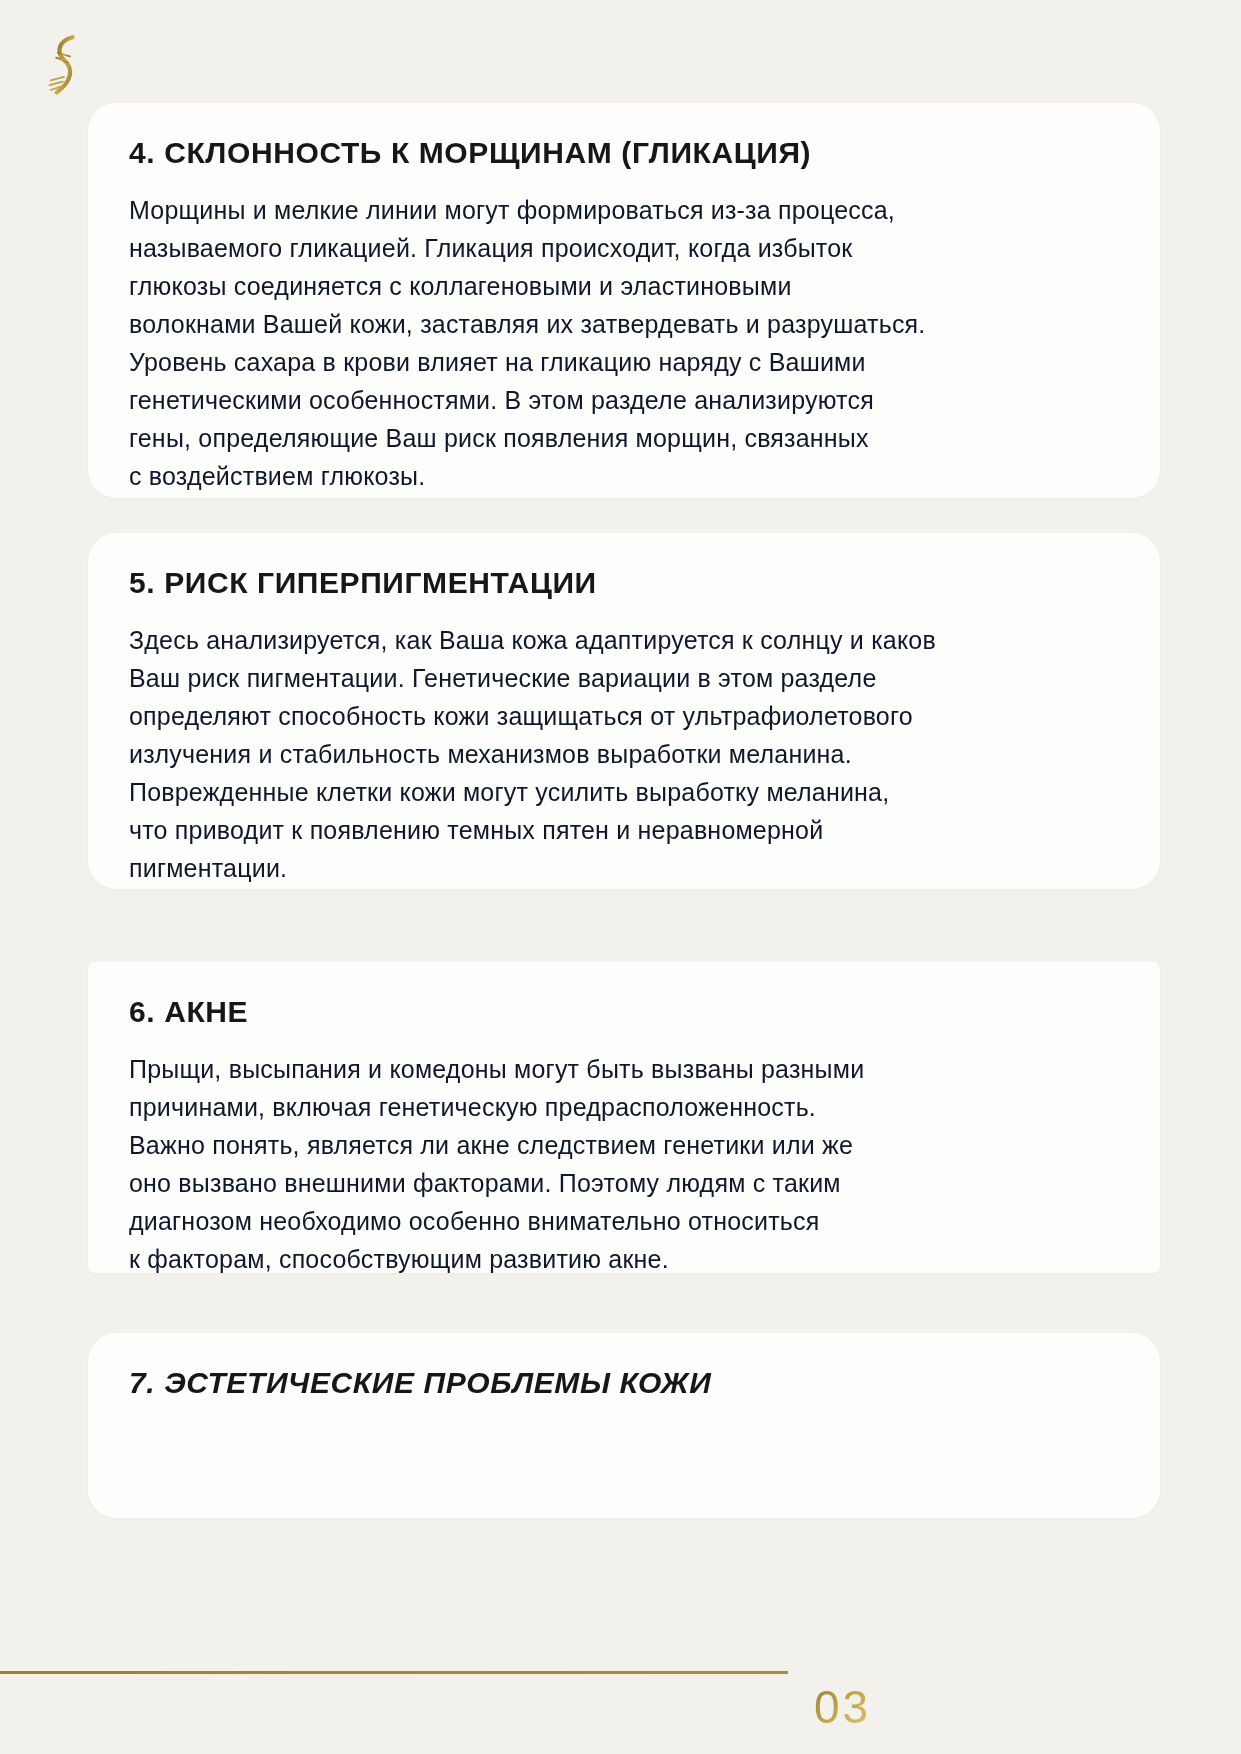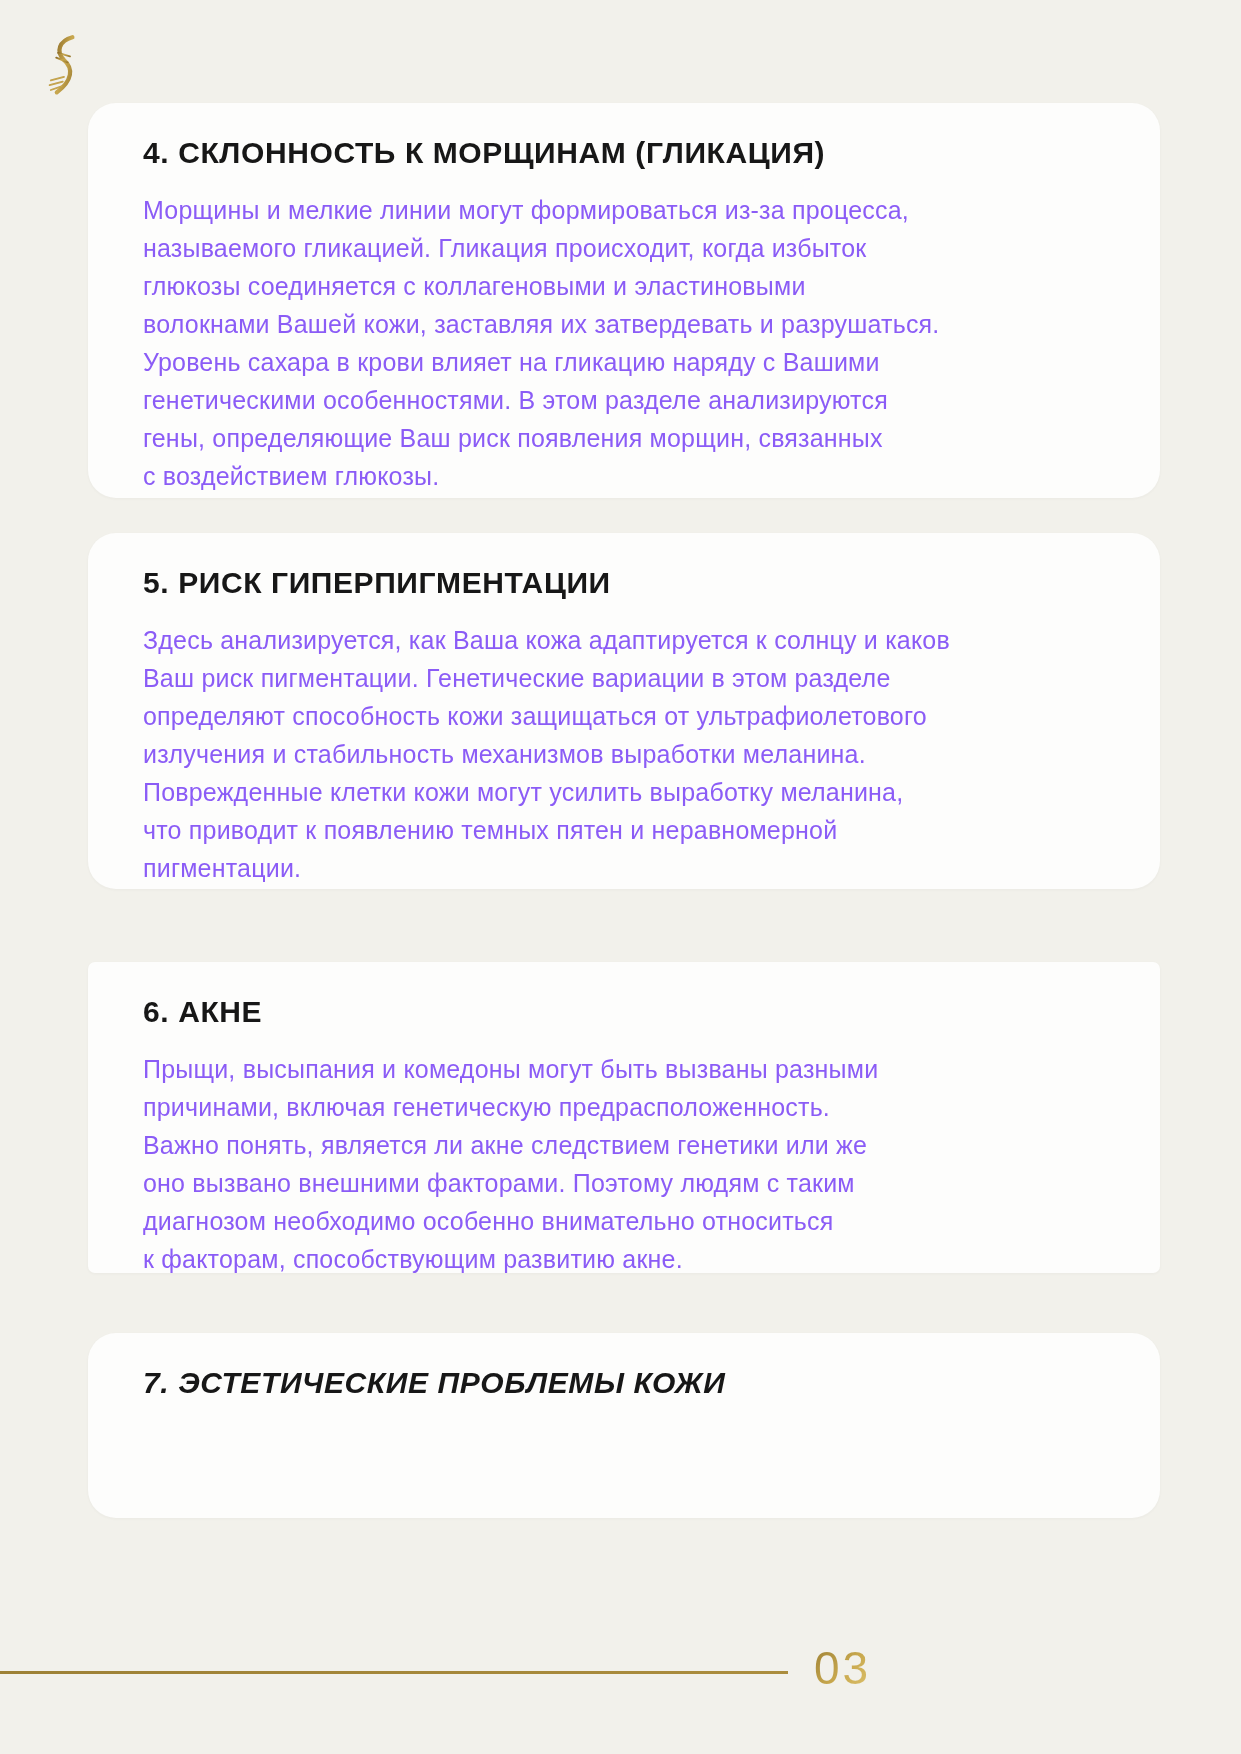--- a/index.html
+++ b/index.html
@@ -25,54 +25,54 @@
     position: absolute;
     left: 88px;
     width: 1072px;
     background: #fdfdfc;
     border-radius: 28px;
     box-shadow: 0 1px 3px rgba(60,60,50,0.04);
     padding: 0;
     box-sizing: border-box;
   }
   .card-inner {
-    padding: 32px 40px 28px 55px;
+    padding: 32px 40px 28px 41px;
   }
   .card h2 {
     margin: 0 0 20px 0;
     font-size: 30px;
     line-height: 36px;
     font-weight: 800;
     letter-spacing: 0.6px;
     color: #171717;
   }
   .card p {
     margin: 0;
     font-size: 25px;
     line-height: 38px;
     letter-spacing: 0.2px;
-    color: #8b5cf6;
+    color: #0f172a;
     white-space: pre-line;
   }
   .card.c1 { top: 103px;  height: 395px; }
   .card.c2 { top: 533px;  height: 356px; }
   .card.c3 { top: 962px;  height: 311px; border-radius: 7px; }
   .card.c4 { top: 1333px; height: 185px; font-style: italic; }
   .footer-rule {
     position: absolute;
     left: 0;
     top: 1671px;
     width: 788px;
     height: 3px;
     background: linear-gradient(90deg, #9d8136, #ab8d3e);
   }
   .page-number {
     position: absolute;
     left: 814px;
-    top: 1645px;
+    top: 1684px;
     font-size: 46px;
     line-height: 46px;
     font-weight: 300;
     letter-spacing: 3px;
     background: linear-gradient(135deg, #a5883a 10%, #c9a94e 55%, #d9bd67 90%);
     -webkit-background-clip: text;
     background-clip: text;
     color: transparent;
   }
 </style>

